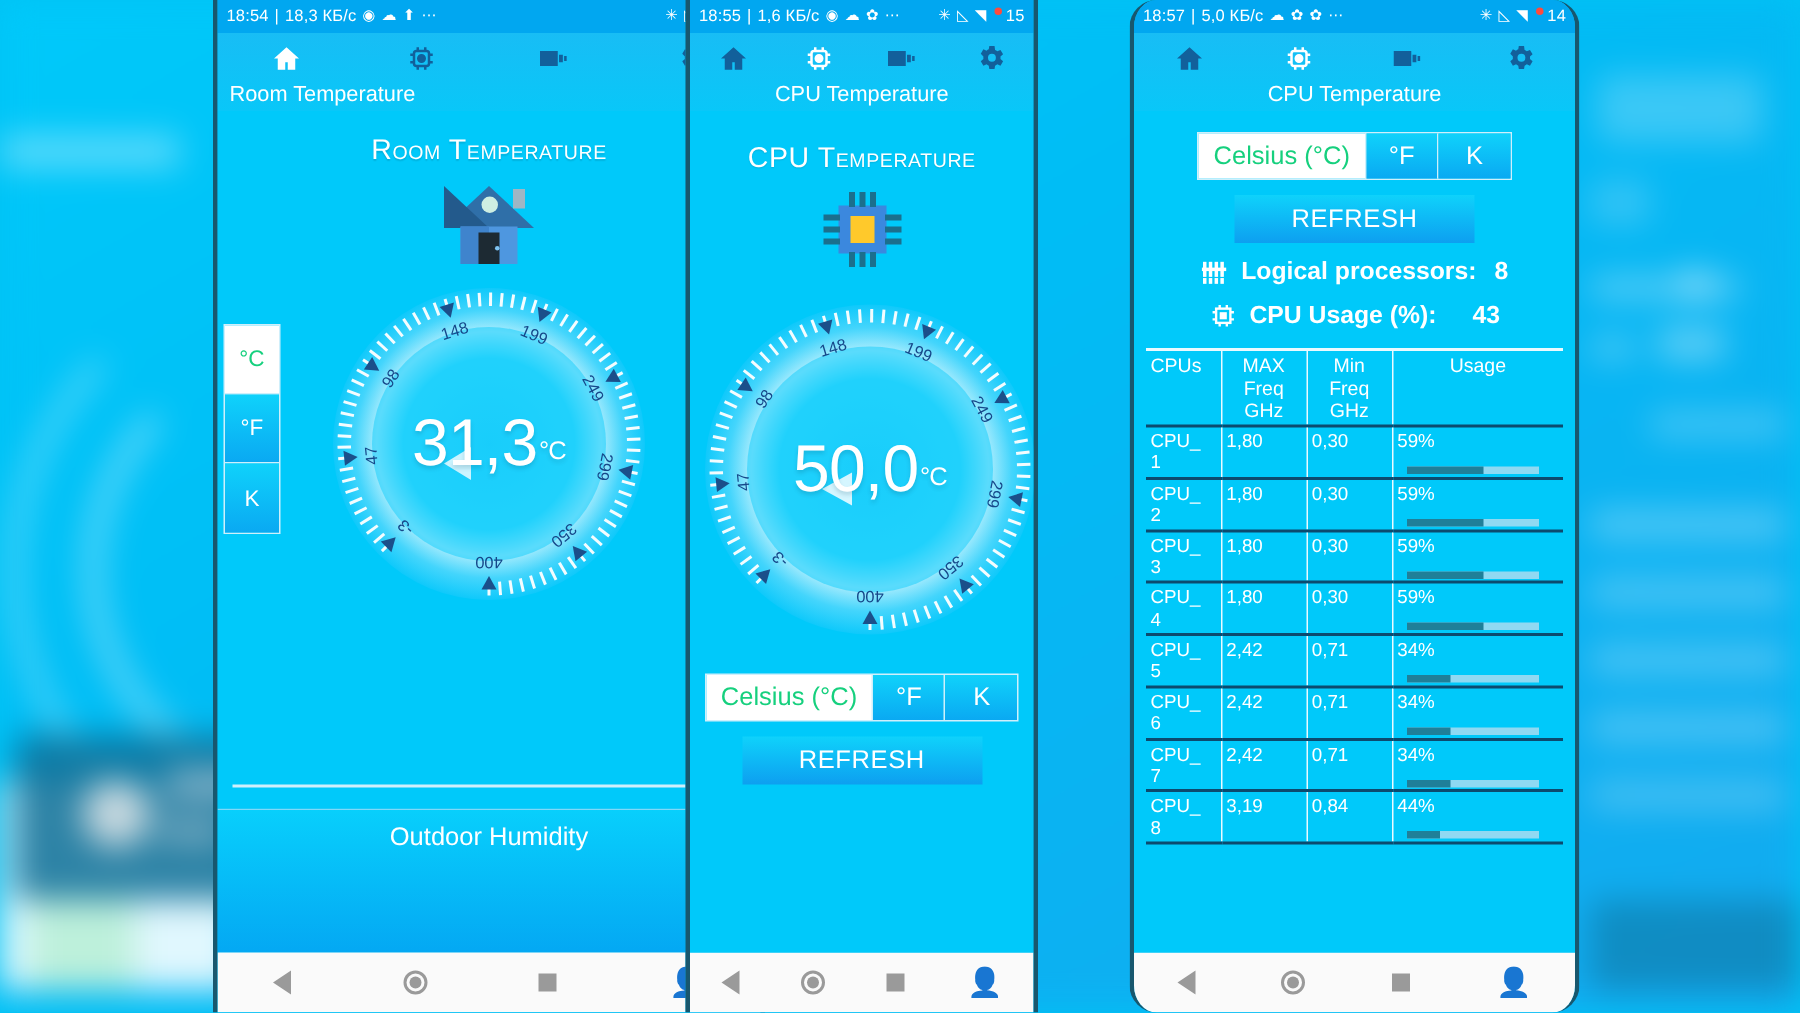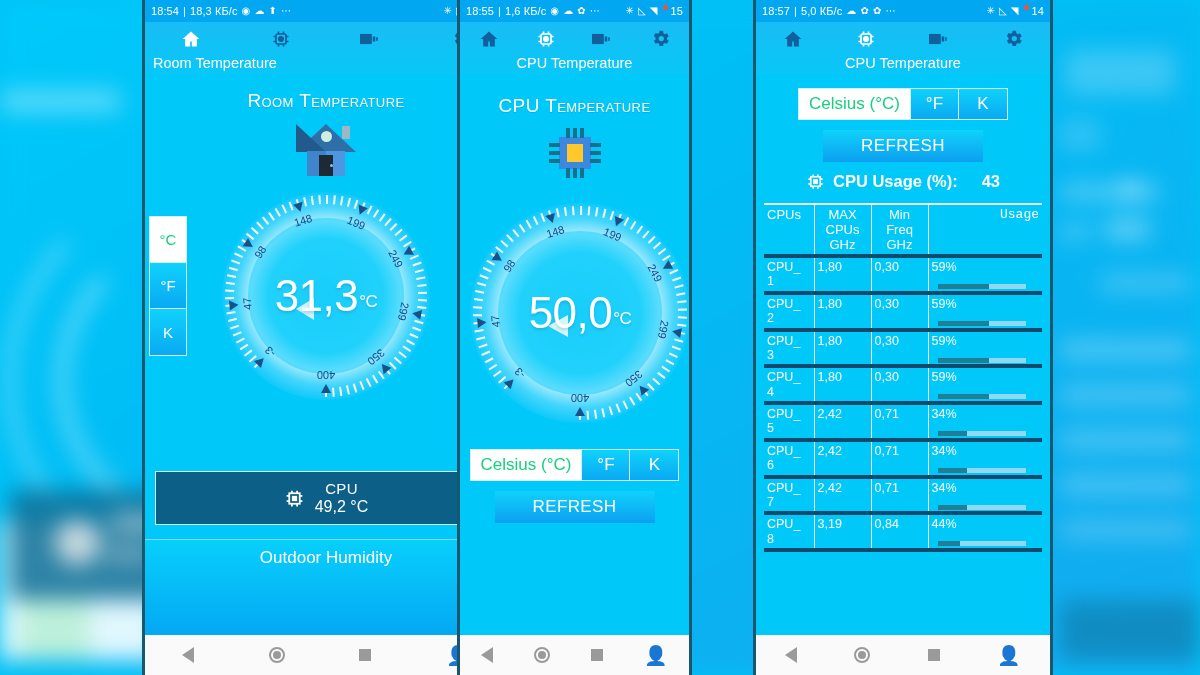--- a/index.html
+++ b/index.html
@@ -32,21 +32,21 @@
     position: absolute;
     top: 0; height: 675px;
     background: #00bdf5;
     border-left: 3px solid #18576e;
     border-right: 3px solid #18576e;
     overflow: hidden;
     display: flex; flex-direction: column;
   }
   #phone1 { left: 142px; width: 368px; }
   #phone2 { left: 457px; width: 235px; }
-  #phone3 { left: 753px; width: 300px; }
+  #phone3 { left: 753px; width: 300px; border-radius: 18px; }
 
   
   .statusbar {
     height: 22px; flex: 0 0 22px;
     background: #01a7f0;
     display: flex; align-items: center;
     padding: 0 6px;
     color: #ffffff;
     font-size: 11px;
     letter-spacing: .1px;
@@ -241,30 +241,30 @@
   
   .cputable {
     margin: 12px 8px 0;
     border-top: 2px solid #eafaff;
     color: #fff;
     font-size: 12.5px;
   }
   .cputable table { width: 100%; border-collapse: collapse; }
   .cputable th, .cputable td {
     border-right: 1px solid #eafaff;
-    border-bottom: 4px solid #0c4a6e;
+    border-bottom: 2px solid #0c4a6e;
     padding: 2px 3px;
     text-align: left;
     vertical-align: top;
     font-weight: normal;
   }
   .cputable th { font-size: 13px; }
   .cputable th.c1 { width: 50px; vertical-align: top; }
   .cputable th.c2, .cputable th.c3 { width: 57px; text-align:center; }
-  .cputable th.c4 { text-align:right; border-right:none;font-family:Liberation Mono, monospace; }
+  .cputable th.c4 { text-align:center; border-right:none; }
   .cputable td.c4 { border-right: none; position: relative; padding-right: 6px; }
   .cputable td.cname { line-height: 1.15; }
   .bar {
     display:inline-block; vertical-align: middle;
     height: 5px; width: 88px;
     background: #8fd9f2;
     margin-left: 6px; position: relative; top: 5px;
   }
   .bar i { display:block; height:100%; background:#1f7f99; }
   .pct { display:inline-block; }
@@ -499,33 +499,20 @@
             <text x="114.00000000000003" y="192" fill="#16488a" font-size="11" font-family="&quot;Liberation Sans&quot;, sans-serif" text-anchor="middle" dominant-baseline="middle" transform="rotate(540,114.00000000000003,192)">400</text>
           </g>
         <polygon points="102,116 84,127 102,138" fill="#eafaff" opacity=".85"></polygon>
       </svg>
       <div class="gauge-num">
         <span>31,3</span><span class="unit">°C</span>
       </div>
     </div>
 
     <div class="cards">
-      <div class="card">
-        <span class="cpuglyph">
-          <svg width="21" height="21" viewBox="0 0 24 24" fill="none" stroke="#fff" stroke-width="2">
-              <rect x="6" y="6" width="12" height="12"></rect>
-              <rect x="10" y="10" width="4" height="4" fill="#fff"></rect>
-              <path d="M9 3v3M15 3v3M9 18v3M15 18v3M3 9h3M3 15h3M18 9h3M18 15h3"></path>
-            </svg>
-        </span>
-        <div class="txt">
-          <div class="lbl">CPU</div>
-          <div class="val">49,2 °C</div>
-        </div>
-      </div>
     </div>
   </div>
 
   <div class="humidity">
     <div class="h-title">Outdoor Humidity</div>
   </div>
 
   <div class="navbar">
     <span class="nv-back"></span>
     <span class="nv-home"></span>
@@ -792,39 +779,56 @@
 
   <div class="screen p3">
     <div class="unitrow" style="margin-top:14px;">
       <div class="sel">Celsius (°C)</div>
       <div class="f">°F</div>
       <div class="k">K</div>
     </div>
 
     <div class="refresh">REFRESH</div>
 
+    <div class="statline">
+      <span class="procglyph">
+        <svg width="19" height="17" viewBox="0 0 24 22" fill="#fff">
+            <rect x="1" y="2" width="3" height="13"></rect>
+            <rect x="1" y="16" width="3" height="5"></rect>
+            <rect x="6" y="2" width="3" height="13"></rect>
+            <rect x="6" y="16" width="3" height="5"></rect>
+            <rect x="11" y="2" width="3" height="13"></rect>
+            <rect x="11" y="16" width="3" height="5"></rect>
+            <rect x="16" y="2" width="3" height="13"></rect>
+            <rect x="16" y="16" width="3" height="5"></rect>
+            <rect x="0" y="7" width="21" height="3"></rect>
+          </svg>
+      </span>
+      <span>Logical processors:</span>
+      <span class="sv">8</span>
+    </div>
 
     <div class="statline">
       <span>
         <svg width="19" height="19" viewBox="0 0 24 24" fill="none" stroke="#fff" stroke-width="2">
             <rect x="6" y="6" width="12" height="12"></rect>
             <rect x="10" y="10" width="4" height="4" fill="#fff"></rect>
             <path d="M9 3v3M15 3v3M9 18v3M15 18v3M3 9h3M3 15h3M18 9h3M18 15h3"></path>
           </svg>
       </span>
       <span>CPU Usage (%):</span>
       <span class="sv" style="margin-left:16px;">43</span>
     </div>
 
     <div class="cputable">
       <table>
         <thead>
           <tr>
             <th class="c1">CPUs</th>
-            <th class="c2">MAX CPUs GHz</th>
+            <th class="c2">MAX Freq GHz</th>
             <th class="c3">Min Freq GHz</th>
             <th class="c4">Usage</th>
           </tr>
         </thead>
         <tbody id="cpu-rows">
             <tr>
               <td class="cname">CPU_<br>1</td>
               <td>1,80</td>
               <td>0,30</td>
               <td class="c4"><span class="pct">59%</span><span class="bar"><i style="width:59%"></i></span></td>

